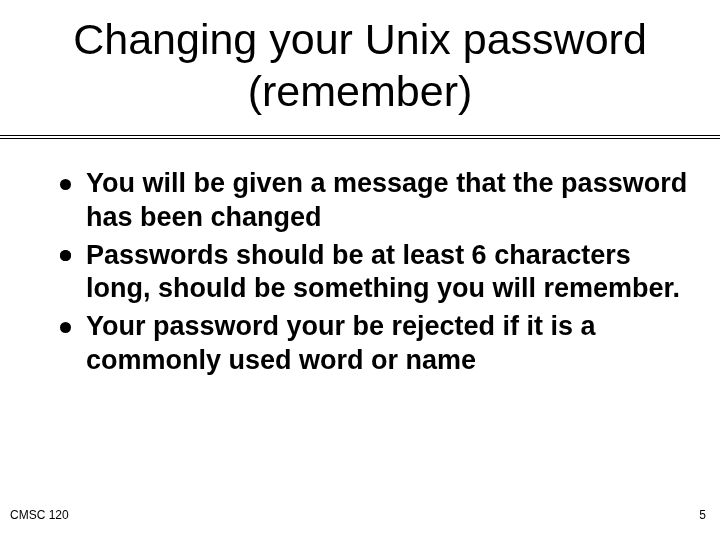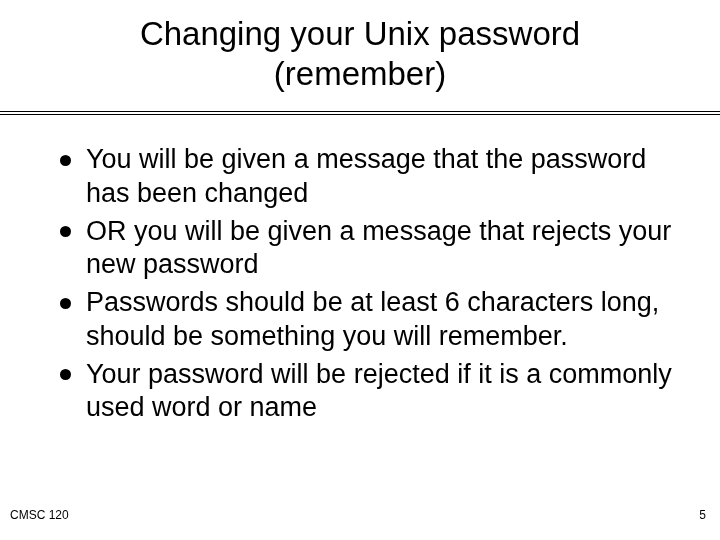--- a/index.html
+++ b/index.html
@@ -13,35 +13,36 @@
     overflow: hidden;
   }
   .slide {
     position: relative;
     width: 720px;
     height: 540px;
     box-sizing: border-box;
   }
   .title {
     text-align: center;
-    font-size: 33px;
+    font-size: 43px;
     line-height: 1.2;
     padding-top: 14px;
     font-weight: 400;
   }
   .rule-double {
     margin-top: 18px;
     border: none;
     border-top: 4px double #000000;
     height: 0;
   }
   .body-area {
     padding-left: 60px;
     padding-right: 28px;
     padding-top: 20px;
+    font-weight: bold;
   }
   .item {
     position: relative;
     font-size: 27px;
     line-height: 1.25;
     margin-bottom: 4px;
     padding-left: 26px;
   }
   .bullet {
     position: absolute;
@@ -77,28 +78,27 @@
 
   <hr class="rule-double">
 
   <div class="body-area">
     <div class="item">
       <span class="bullet"></span>
       <span>You will be given a message that the password has been changed</span>
     </div>
     <div class="item">
       <span class="bullet"></span>
-      <span>OR you will be given a message that rejects your new password</span>
     </div>
     <div class="item">
       <span class="bullet"></span>
       <span>Passwords should be at least 6 characters long, should be something you will remember.</span>
     </div>
     <div class="item">
       <span class="bullet"></span>
-      <span>Your password will be rejected if it is a commonly used word or name</span>
+      <span>Your password your be rejected if it is a commonly used word or name</span>
     </div>
   </div>
 
   <div class="footer-left">CMSC 120</div>
   <div class="footer-right">5</div>
 
 </div>
 
 </body></html>

